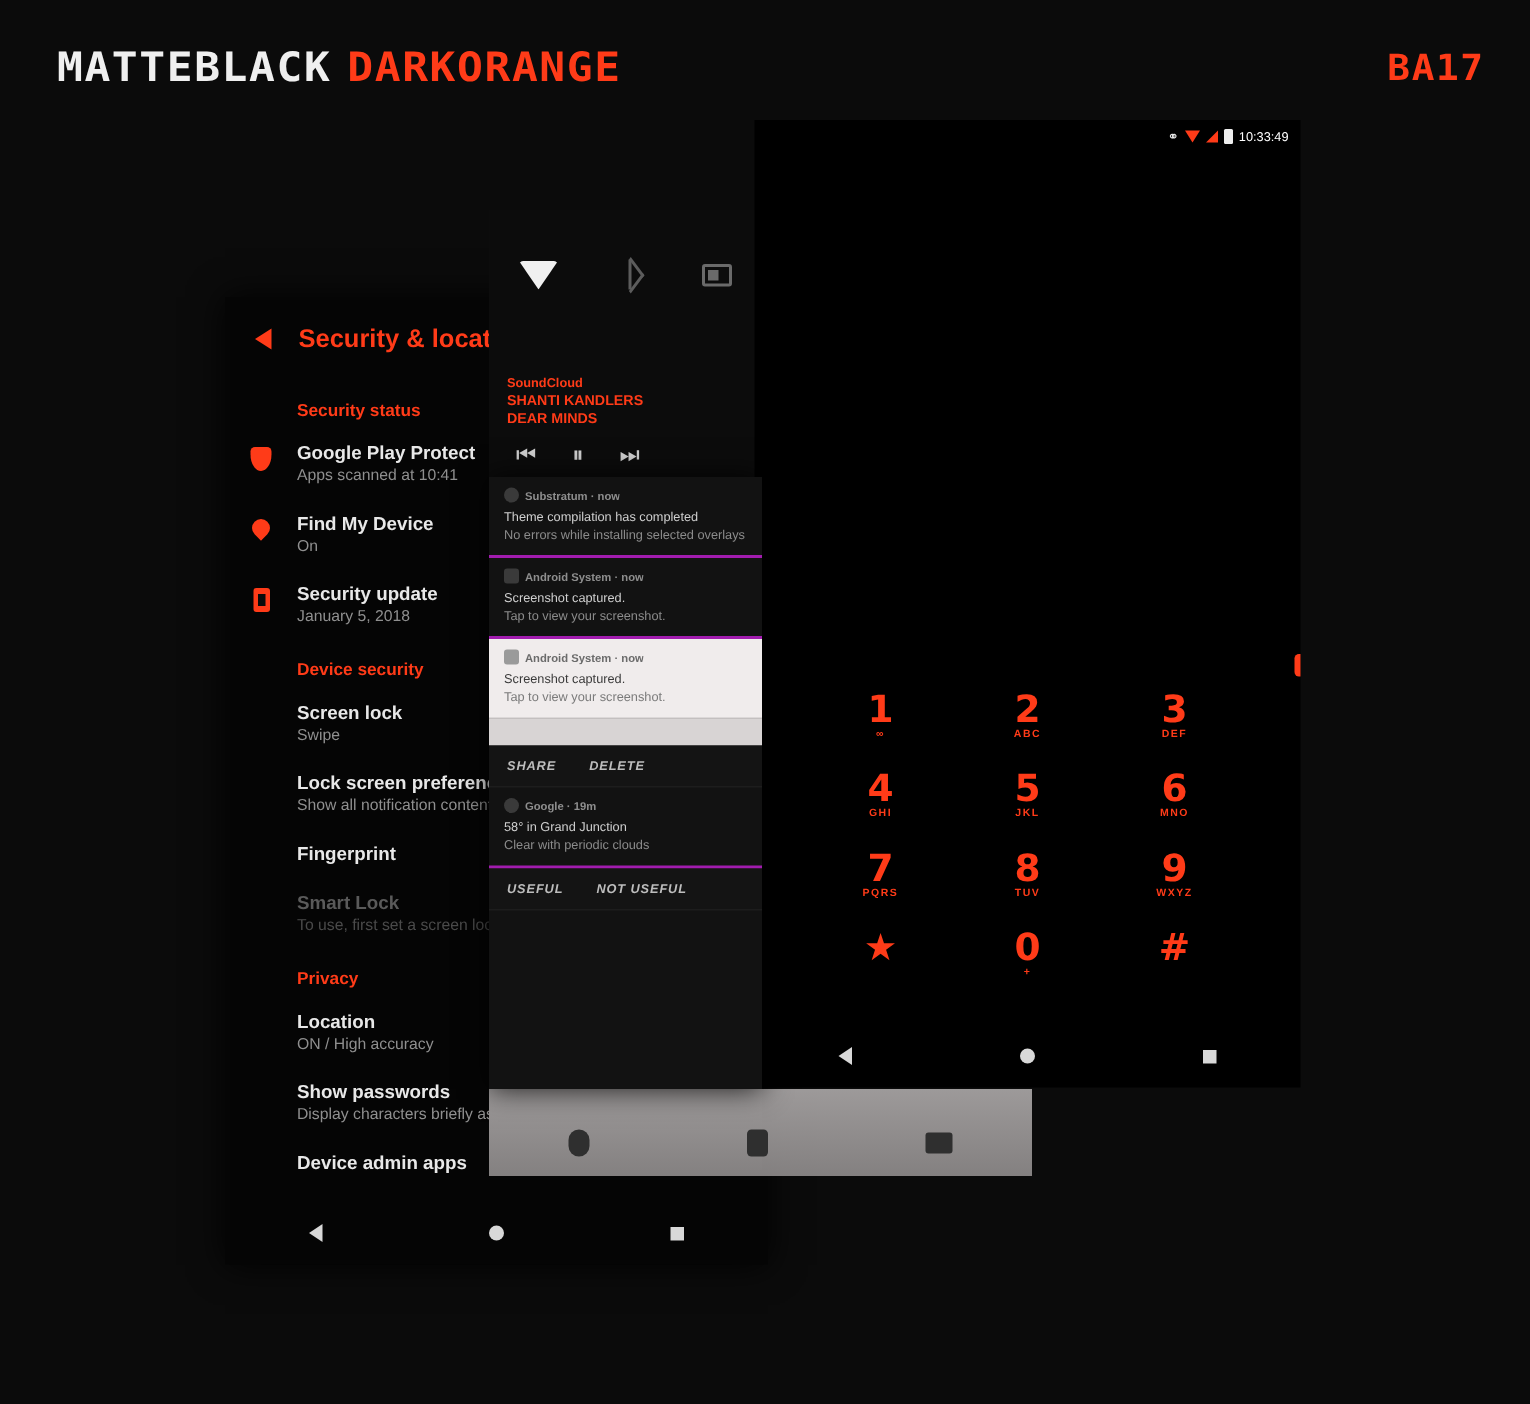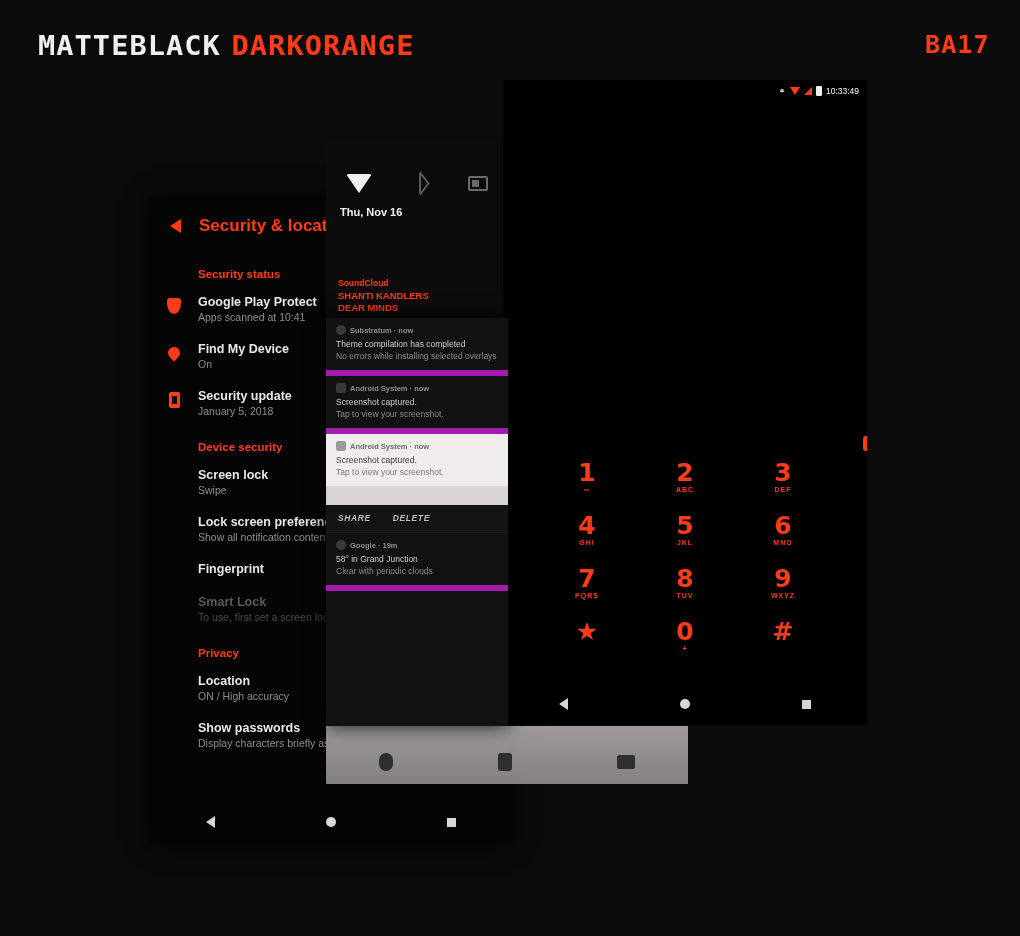--- a/index.html
+++ b/index.html
@@ -313,21 +313,21 @@
   #notif-shade {
     position: absolute;
     left: 326px; top: 318px;
     width: 182px; height: 408px;
     background: #121212;
     box-shadow: 0 0 18px rgba(0,0,0,0.85);
     overflow: hidden;
   }
   .notif {
     padding: 7px 10px 8px;
-    border-bottom: 6px solid #a21caf;
+    border-bottom: 2px solid #a21caf;
   }
   .notif .nhead {
     display: flex; align-items: center; gap: 4px;
     margin-bottom: 3px;
   }
   .nico {
     width: 10px; height: 10px;
     border-radius: 2px;
     background: #3a3a3a;
     flex: 0 0 10px;
@@ -478,37 +478,42 @@
       </div>
     </div>
 
     <div class="row noicon">
       <div class="txt">
         <div class="t1">Show passwords</div>
         <div class="t2">Display characters briefly as you type</div>
       </div>
     </div>
 
+    <div class="row noicon">
+      <div class="txt">
+        <div class="t1">Device admin apps</div>
+        <div class="t2"></div>
+      </div>
+    </div>
 
   </div>
 
   <div class="navbar">
     <div class="nav-back"></div>
     <div class="nav-home"></div>
     <div class="nav-recent"></div>
   </div>
 </div>
 
 <div class="phone" id="phone-qs">
   <div class="qs-tiles">
     <div class="tile-wifi"></div>
     <div class="tile-bt"></div>
     <div class="tile-cast"></div>
   </div>
-  <div class="qs-date">Thu, Nov 16</div>
 
   <div class="media-card">
     <div class="media-app">SoundCloud</div>
     <div class="media-t1">SHANTI KANDLERS</div>
     <div class="media-t2">DEAR MINDS</div>
     <div class="media-ctrls">
       <span class="mc">⏮</span>
       <span class="mc">⏸</span>
       <span class="mc">⏭</span>
     </div>
@@ -638,14 +643,18 @@
 
   <div class="notif">
     <div class="nhead">
       <span class="nico circle"></span>
       <span class="napp">Google · 19m</span>
     </div>
     <div class="nline">58° in Grand Junction</div>
     <div class="nline sub">Clear with periodic clouds</div>
   </div>
 
+  <div class="nactions">
+    <span class="naction">USEFUL</span>
+    <span class="naction">NOT USEFUL</span>
+  </div>
 
 </div>
 
 </body></html>

